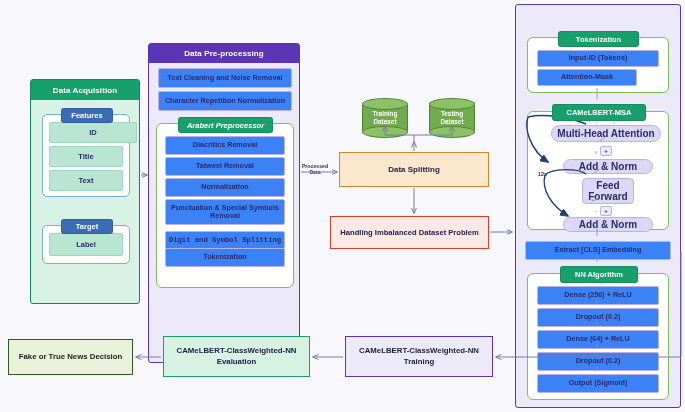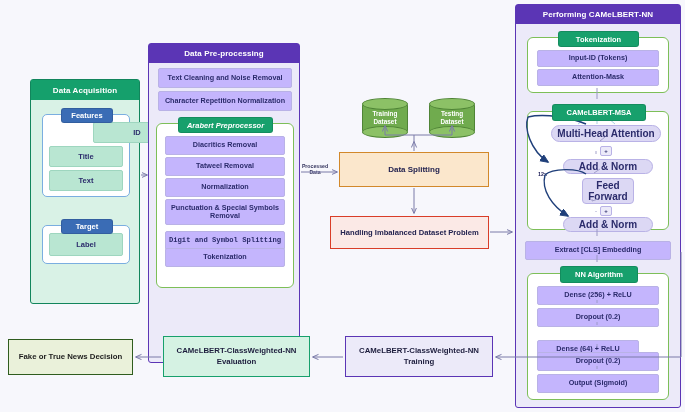--- a/index.html
+++ b/index.html
@@ -43,21 +43,21 @@
     background:#b9e6d2;border:1px solid #9ed6bf;border-radius:2px;
     font-size:7.5px;font-weight:bold;color:#2b2b6b;
     display:flex;align-items:center;justify-content:center;text-align:center;
   }
 
   
   .pre{left:148px;top:43px;width:152px;height:320px;
        background:#eceaf9;border:1.4px solid #5b35b5;}
   .pre-head{left:0;top:0;width:100%;height:19px;background:#5b35b5;}
   .cell-lav{
-    background:#c4b5fd;border:1px solid #b9b2e6;border-radius:2px;
+    background:#3b82f6;border:1px solid #b9b2e6;border-radius:2px;
     font-size:7.2px;font-weight:bold;color:#2b2b6b;
     display:flex;align-items:center;justify-content:center;text-align:center;
     line-height:1.15;
   }
   .greenbox{
     background:#ffffff;border:1.1px solid #7dbf58;border-radius:6px;
   }
 
   
   .cyl-wrap{}
@@ -121,21 +121,21 @@
 </head>
 <body>
 
 <div class="stage">
 
   <div class="abs panel acq">
     <div class="abs panel-title acq-head">Data Acquisition</div>
 
     <div class="abs subcard" style="left:11px;top:34px;width:88px;height:83px;"></div>
     <div class="badge badge-blue" style="left:30px;top:28px;width:50px;">Features</div>
-    <div class="abs cell-green" style="left:18px;top:42px;width:88px;height:21px;margin-left:44px;">ID</div>
+    <div class="abs cell-green" style="left:18px;top:42px;width:88px;height:21px;">ID</div>
     <div class="abs cell-green" style="left:18px;top:66px;width:74px;height:21px;">Title</div>
     <div class="abs cell-green" style="left:18px;top:90px;width:74px;height:21px;">Text</div>
 
     <div class="abs subcard" style="left:11px;top:145px;width:88px;height:39px;"></div>
     <div class="badge badge-blue" style="left:30px;top:139px;width:50px;">Target</div>
     <div class="abs cell-green" style="left:18px;top:153px;width:74px;height:23px;">Label</div>
   </div>
 
   <div class="abs panel pre">
     <div class="abs panel-title pre-head">Data Pre-processing</div>
@@ -177,26 +177,25 @@
   <div class="abs splitbox" style="left:339px;top:152px;width:150px;height:35px;">Data Splitting</div>
 
   <div class="abs imbalbox" style="left:330px;top:216px;width:159px;height:33px;">Handling Imbalanced Dataset Problem</div>
 
   <div class="edgelbl" style="left:298px;top:164px;width:34px;">
     <span>Processed</span><br>
     <span>Data</span>
   </div>
 
   <div class="abs panel nnpanel">
-    <div class="abs panel-title nn-head">Performing CAMeLBERT-NN</div>
 
     <div class="abs greenbox" style="left:11px;top:32px;width:142px;height:56px;"></div>
     <div class="badge badge-green" style="left:42px;top:26px;width:79px;height:14px;">Tokenization</div>
     <div class="abs cell-lav" style="left:21px;top:45px;width:122px;height:17px;">Input-ID (Tokens)</div>
-    <div class="abs cell-lav" style="left:21px;top:64px;width:122px;height:17px;">Attention-Mask</div>
+    <div class="abs cell-lav" style="left:21px;top:64px;width:100px;height:17px;">Attention-Mask</div>
 
     <div class="abs greenbox" style="left:11px;top:106px;width:142px;height:119px;"></div>
     <div class="badge badge-green" style="left:36px;top:99px;width:92px;height:15px;">CAMeLBERT-MSA</div>
 
     <div class="abs pill" style="left:35px;top:120px;width:110px;height:17px;">Multi-Head Attention</div>
     <div class="abs plus" style="left:84px;top:141px;width:12px;height:10px;">+</div>
     <div class="abs pill" style="left:47px;top:154px;width:90px;height:15px;">Add &amp; Norm</div>
     <div class="abs pill" style="left:66px;top:173px;width:52px;height:26px;border-radius:4px;">
       <span style="display:block;">
         <span>Feed</span><br>
@@ -207,21 +206,21 @@
     <div class="abs pill" style="left:47px;top:212px;width:90px;height:15px;">Add &amp; Norm</div>
     <div class="lbl12x" style="left:22px;top:166px;">12x</div>
 
     <div class="abs cell-lav" style="left:9px;top:236px;width:146px;height:19px;">Extract [CLS] Embedding</div>
 
     <div class="abs greenbox" style="left:11px;top:268px;width:142px;height:127px;"></div>
     <div class="badge badge-green" style="left:44px;top:261px;width:76px;height:15px;">NN Algorithm</div>
 
     <div class="abs cell-lav" style="left:21px;top:281px;width:122px;height:19px;">Dense (256) + ReLU</div>
     <div class="abs cell-lav" style="left:21px;top:303px;width:122px;height:19px;">Dropout (0.2)</div>
-    <div class="abs cell-lav" style="left:21px;top:325px;width:102px;height:19px;margin-top:10px;">Dense (64) + ReLU</div>
+    <div class="abs cell-lav" style="left:21px;top:325px;width:122px;height:19px;">Dense (64) + ReLU</div>
     <div class="abs cell-lav" style="left:21px;top:347px;width:122px;height:19px;">Dropout (0.2)</div>
     <div class="abs cell-lav" style="left:21px;top:369px;width:122px;height:19px;">Output (Sigmoid)</div>
   </div>
 
   <div class="abs bot bot-decision" style="left:8px;top:339px;width:125px;height:36px;">Fake or True News Decision</div>
 
   <div class="abs bot bot-eval" style="left:163px;top:336px;width:147px;height:41px;">
     <span>
       <span>CAMeLBERT-ClassWeighted-NN</span><br>
       <span>Evaluation</span>

